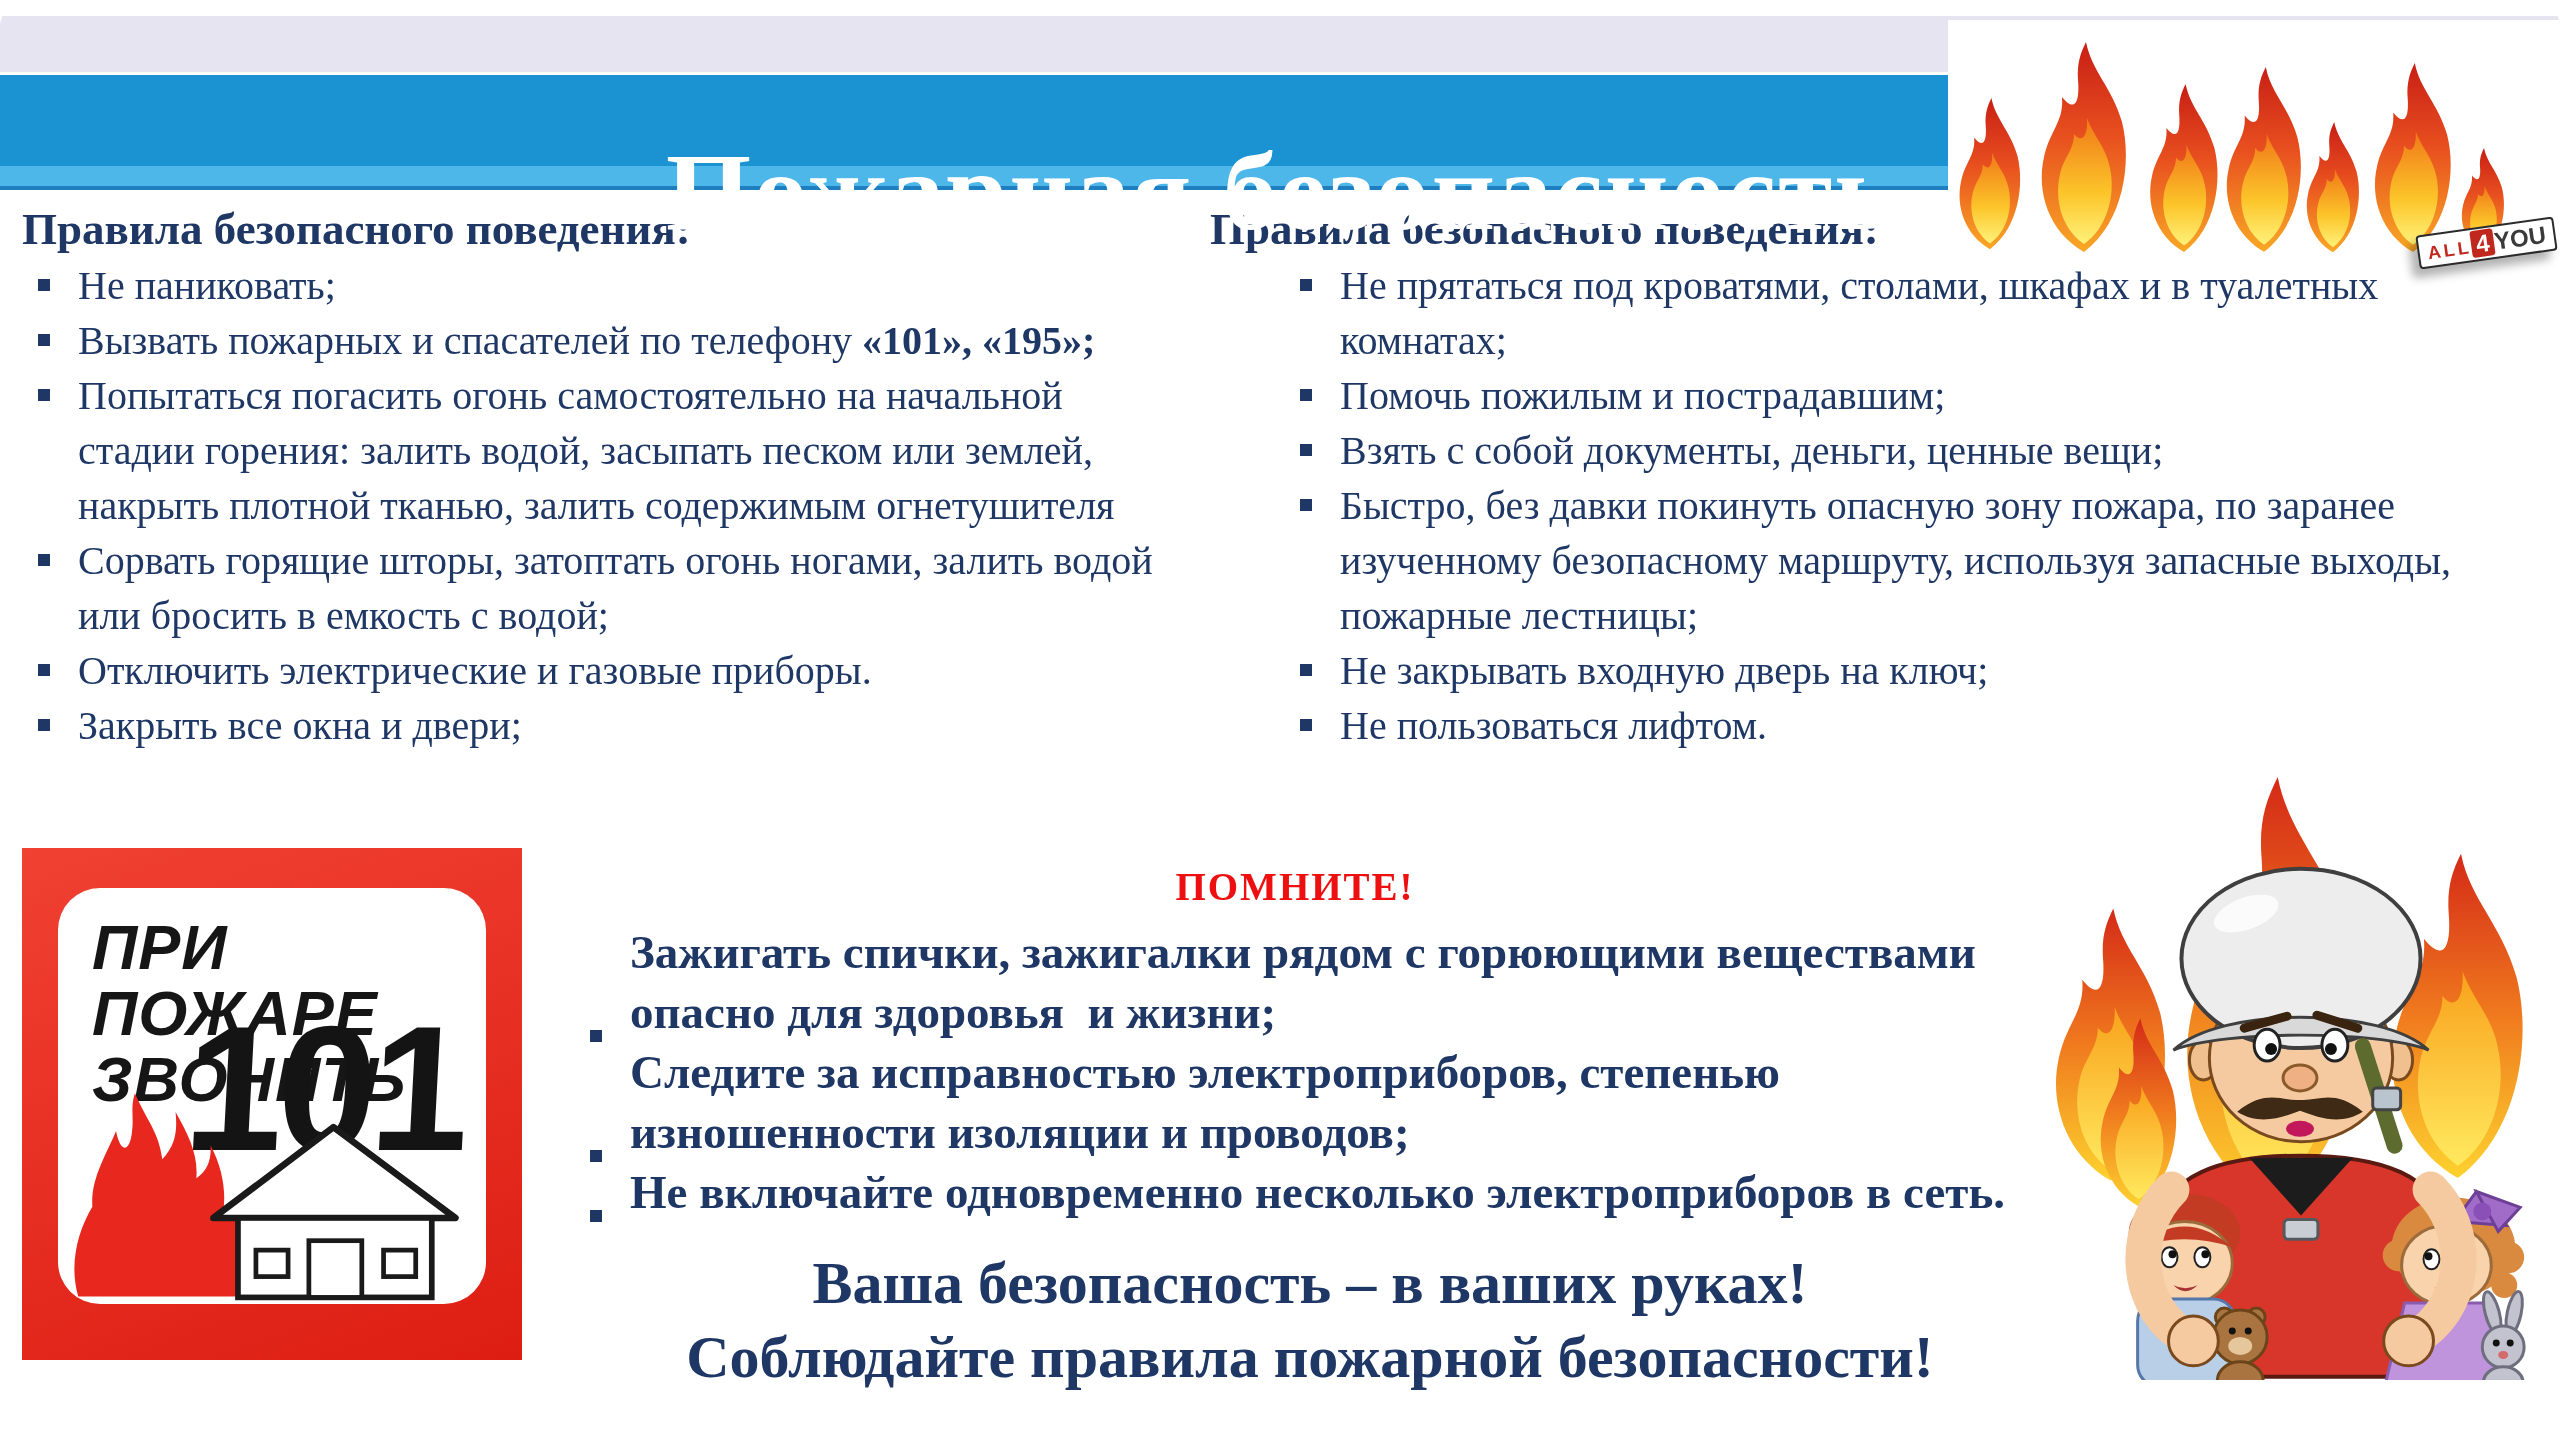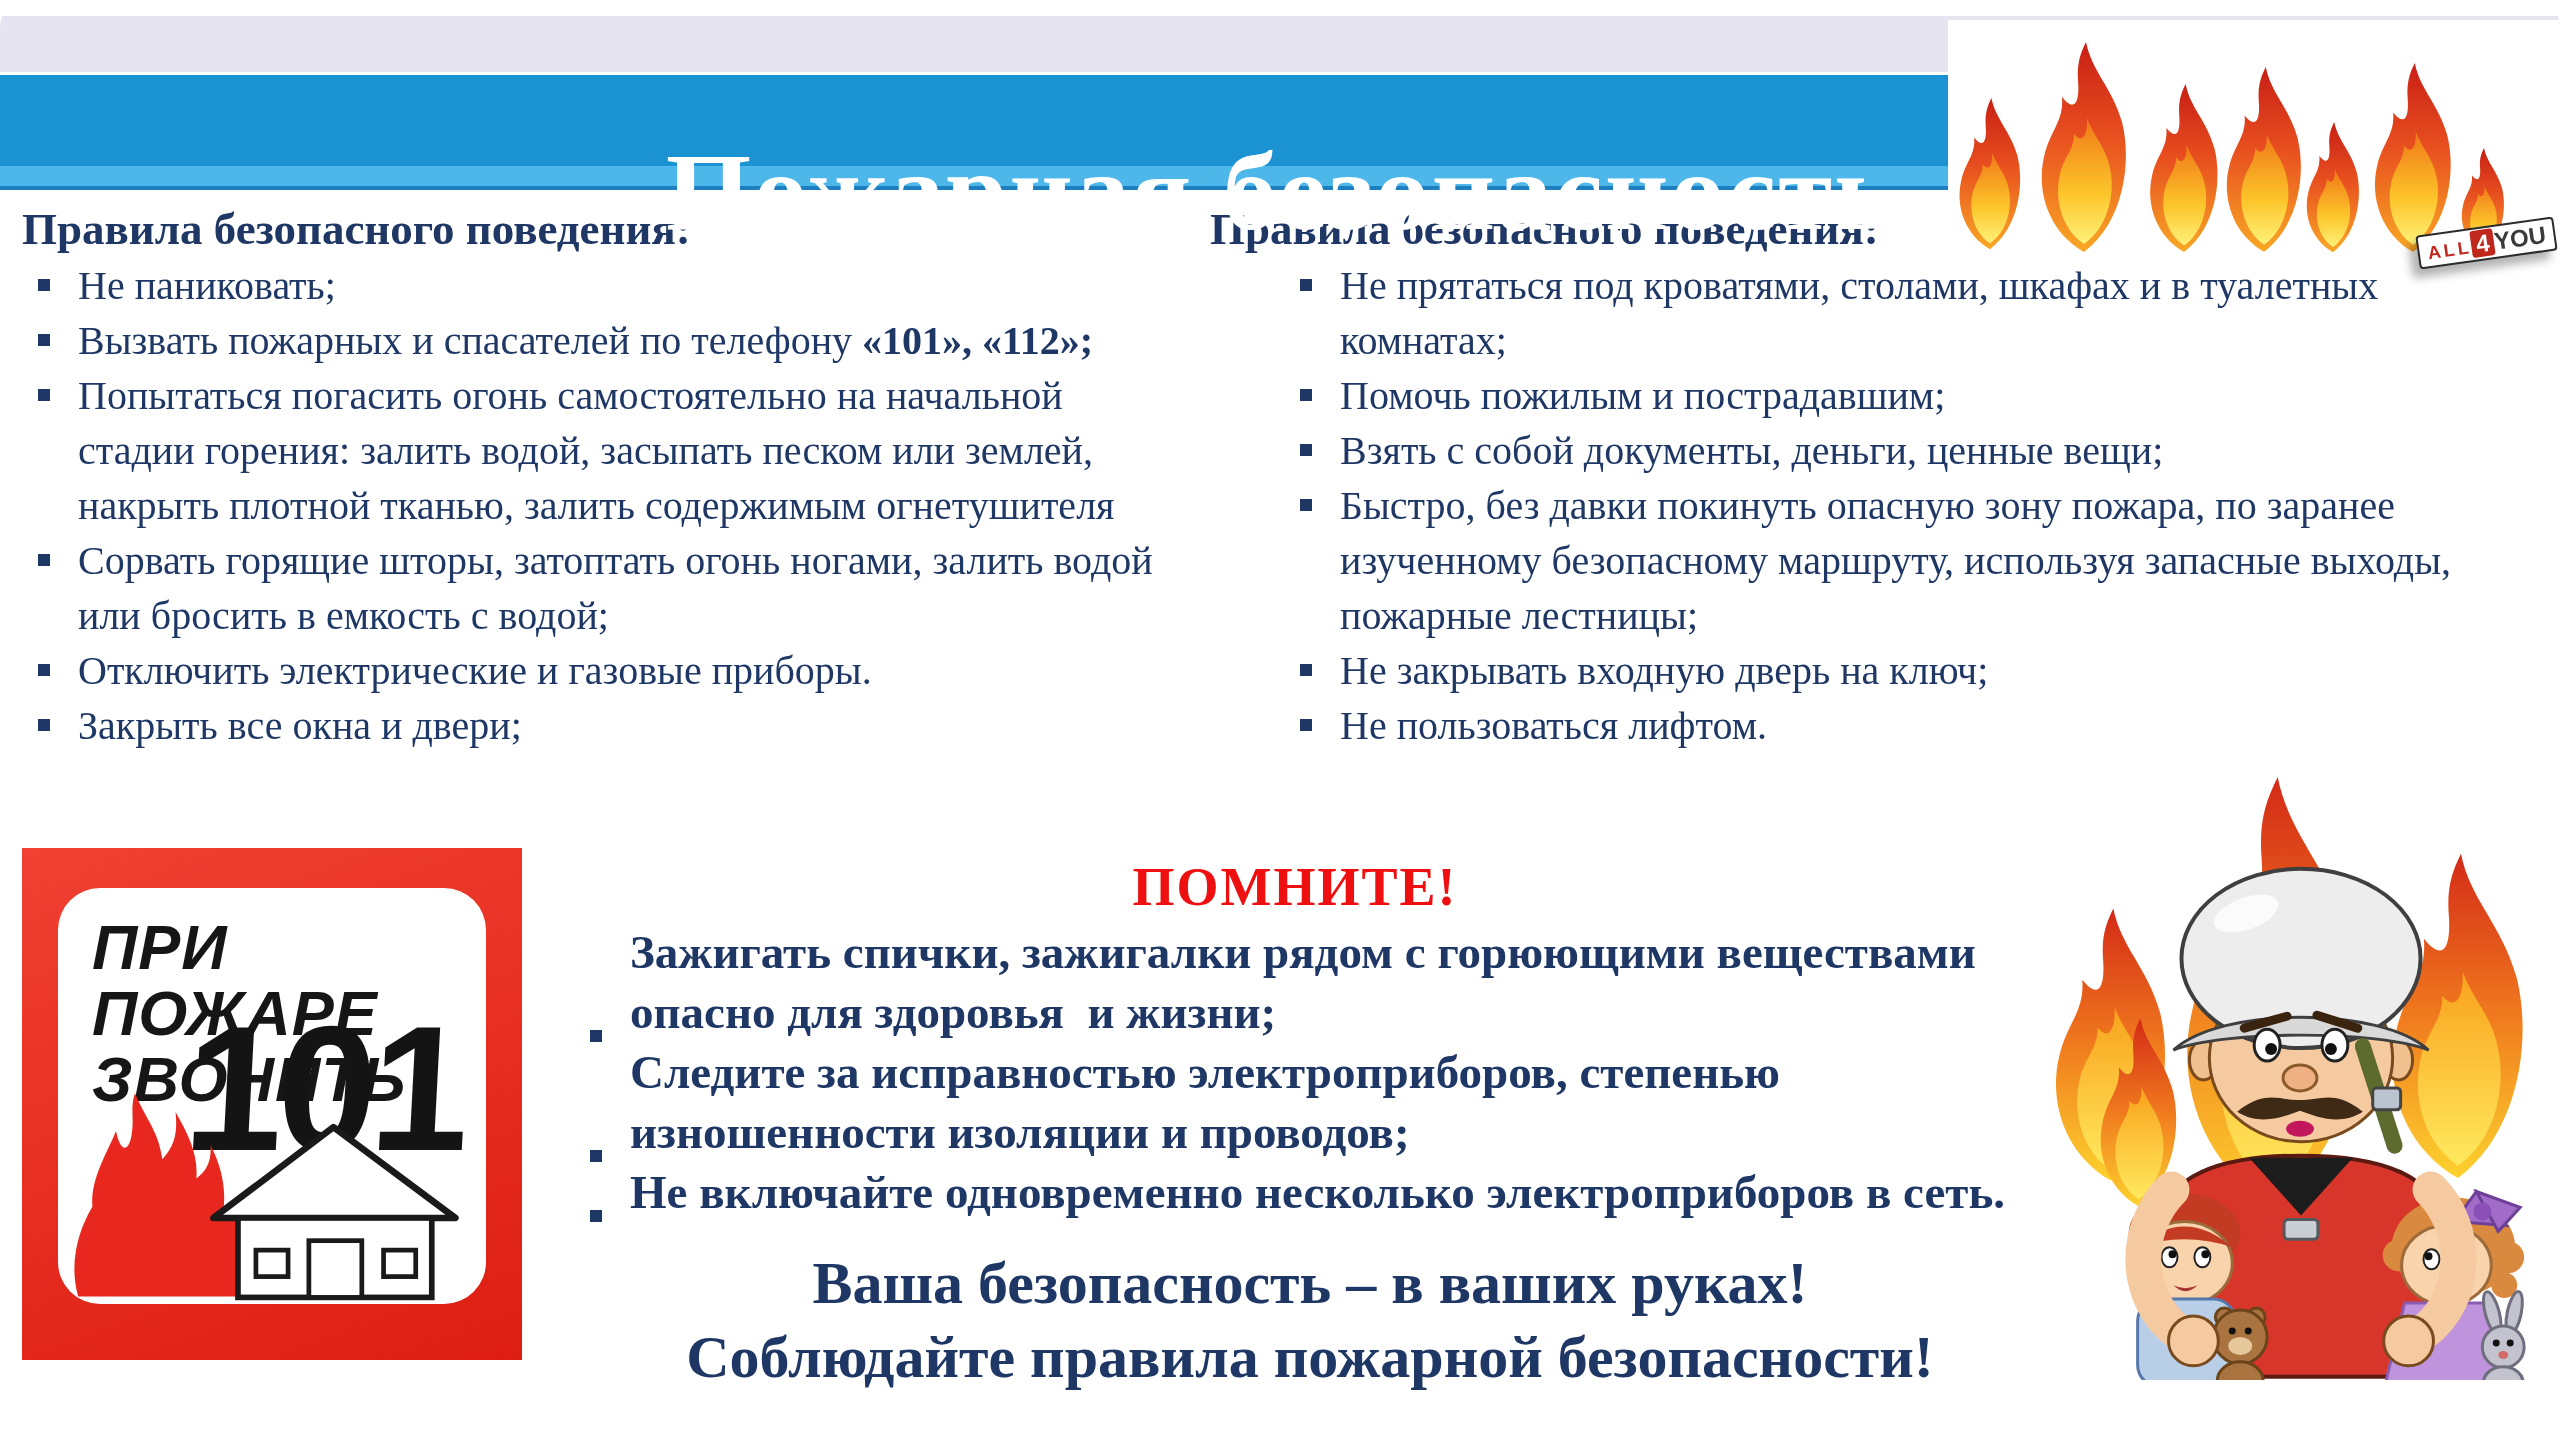--- a/index.html
+++ b/index.html
@@ -41,21 +41,21 @@
   .sign-inner{position:absolute;left:36px;top:40px;right:36px;bottom:56px;background:#fff;border-radius:42px;overflow:hidden;}
   .sign-l1,.sign-l2{font-family:"Liberation Sans",sans-serif;font-weight:bold;color:#161616;
                     font-size:63px;letter-spacing:1px;line-height:66px;margin-left:34px;font-style:italic;}
   .sign-l1{margin-top:26px;}
   .sign-num{position:absolute;right:22px;top:112px;font-family:"Liberation Sans",sans-serif;
             font-weight:bold;font-size:178px;color:#141414;letter-spacing:-6px;transform:skewX(-3deg);line-height:1;}
   .sign-art{position:absolute;left:6px;bottom:2px;width:416px;height:238px;}
 
   
   .reminder{position:absolute;left:560px;top:856px;width:1470px;}
-  .reminder h2{margin:0 0 4px 0;text-align:center;color:#ee1010;font-size:54px;font-weight:bold;letter-spacing:2px;line-height:62px;}
+  .reminder h2{margin:0 0 4px 0;text-align:center;color:#ee1010;font-size:39px;font-weight:bold;letter-spacing:2px;line-height:62px;}
   .reminder ul{list-style:none;margin:0;padding:0 0 0 30px;font-size:47px;line-height:60px;font-weight:bold;}
   .reminder li{display:flex;align-items:flex-end;}
   .reminder .bullet{margin-top:24px;}
 
   
   .slogan{position:absolute;left:430px;top:1246px;width:1760px;text-align:center;
           font-weight:bold;font-size:60px;line-height:74px;color:#1e3765;}
 
   
   .fireman{position:absolute;left:2042px;top:756px;width:518px;height:624px;}
@@ -109,21 +109,21 @@
     <h2>Правила безопасного поведения:</h2>
     <ul>
 
         <li>
           <span class="bullet"></span>
           <span class="item-text">Не паниковать;</span>
         </li>
 
         <li>
           <span class="bullet"></span>
-          <span class="item-text">Вызвать пожарных и спасателей по телефону <b>«101», «112»;</b></span>
+          <span class="item-text">Вызвать пожарных и спасателей по телефону <b>«101», «195»;</b></span>
         </li>
 
         <li>
           <span class="bullet"></span>
           <span class="item-text">Попытаться погасить огонь самостоятельно на начальной стадии горения: залить водой, засыпать песком или землей, накрыть плотной тканью, залить содержимым огнетушителя</span>
         </li>
 
         <li>
           <span class="bullet"></span>
           <span class="item-text">Сорвать горящие шторы, затоптать огонь ногами, залить водой или бросить в емкость с водой;</span>

